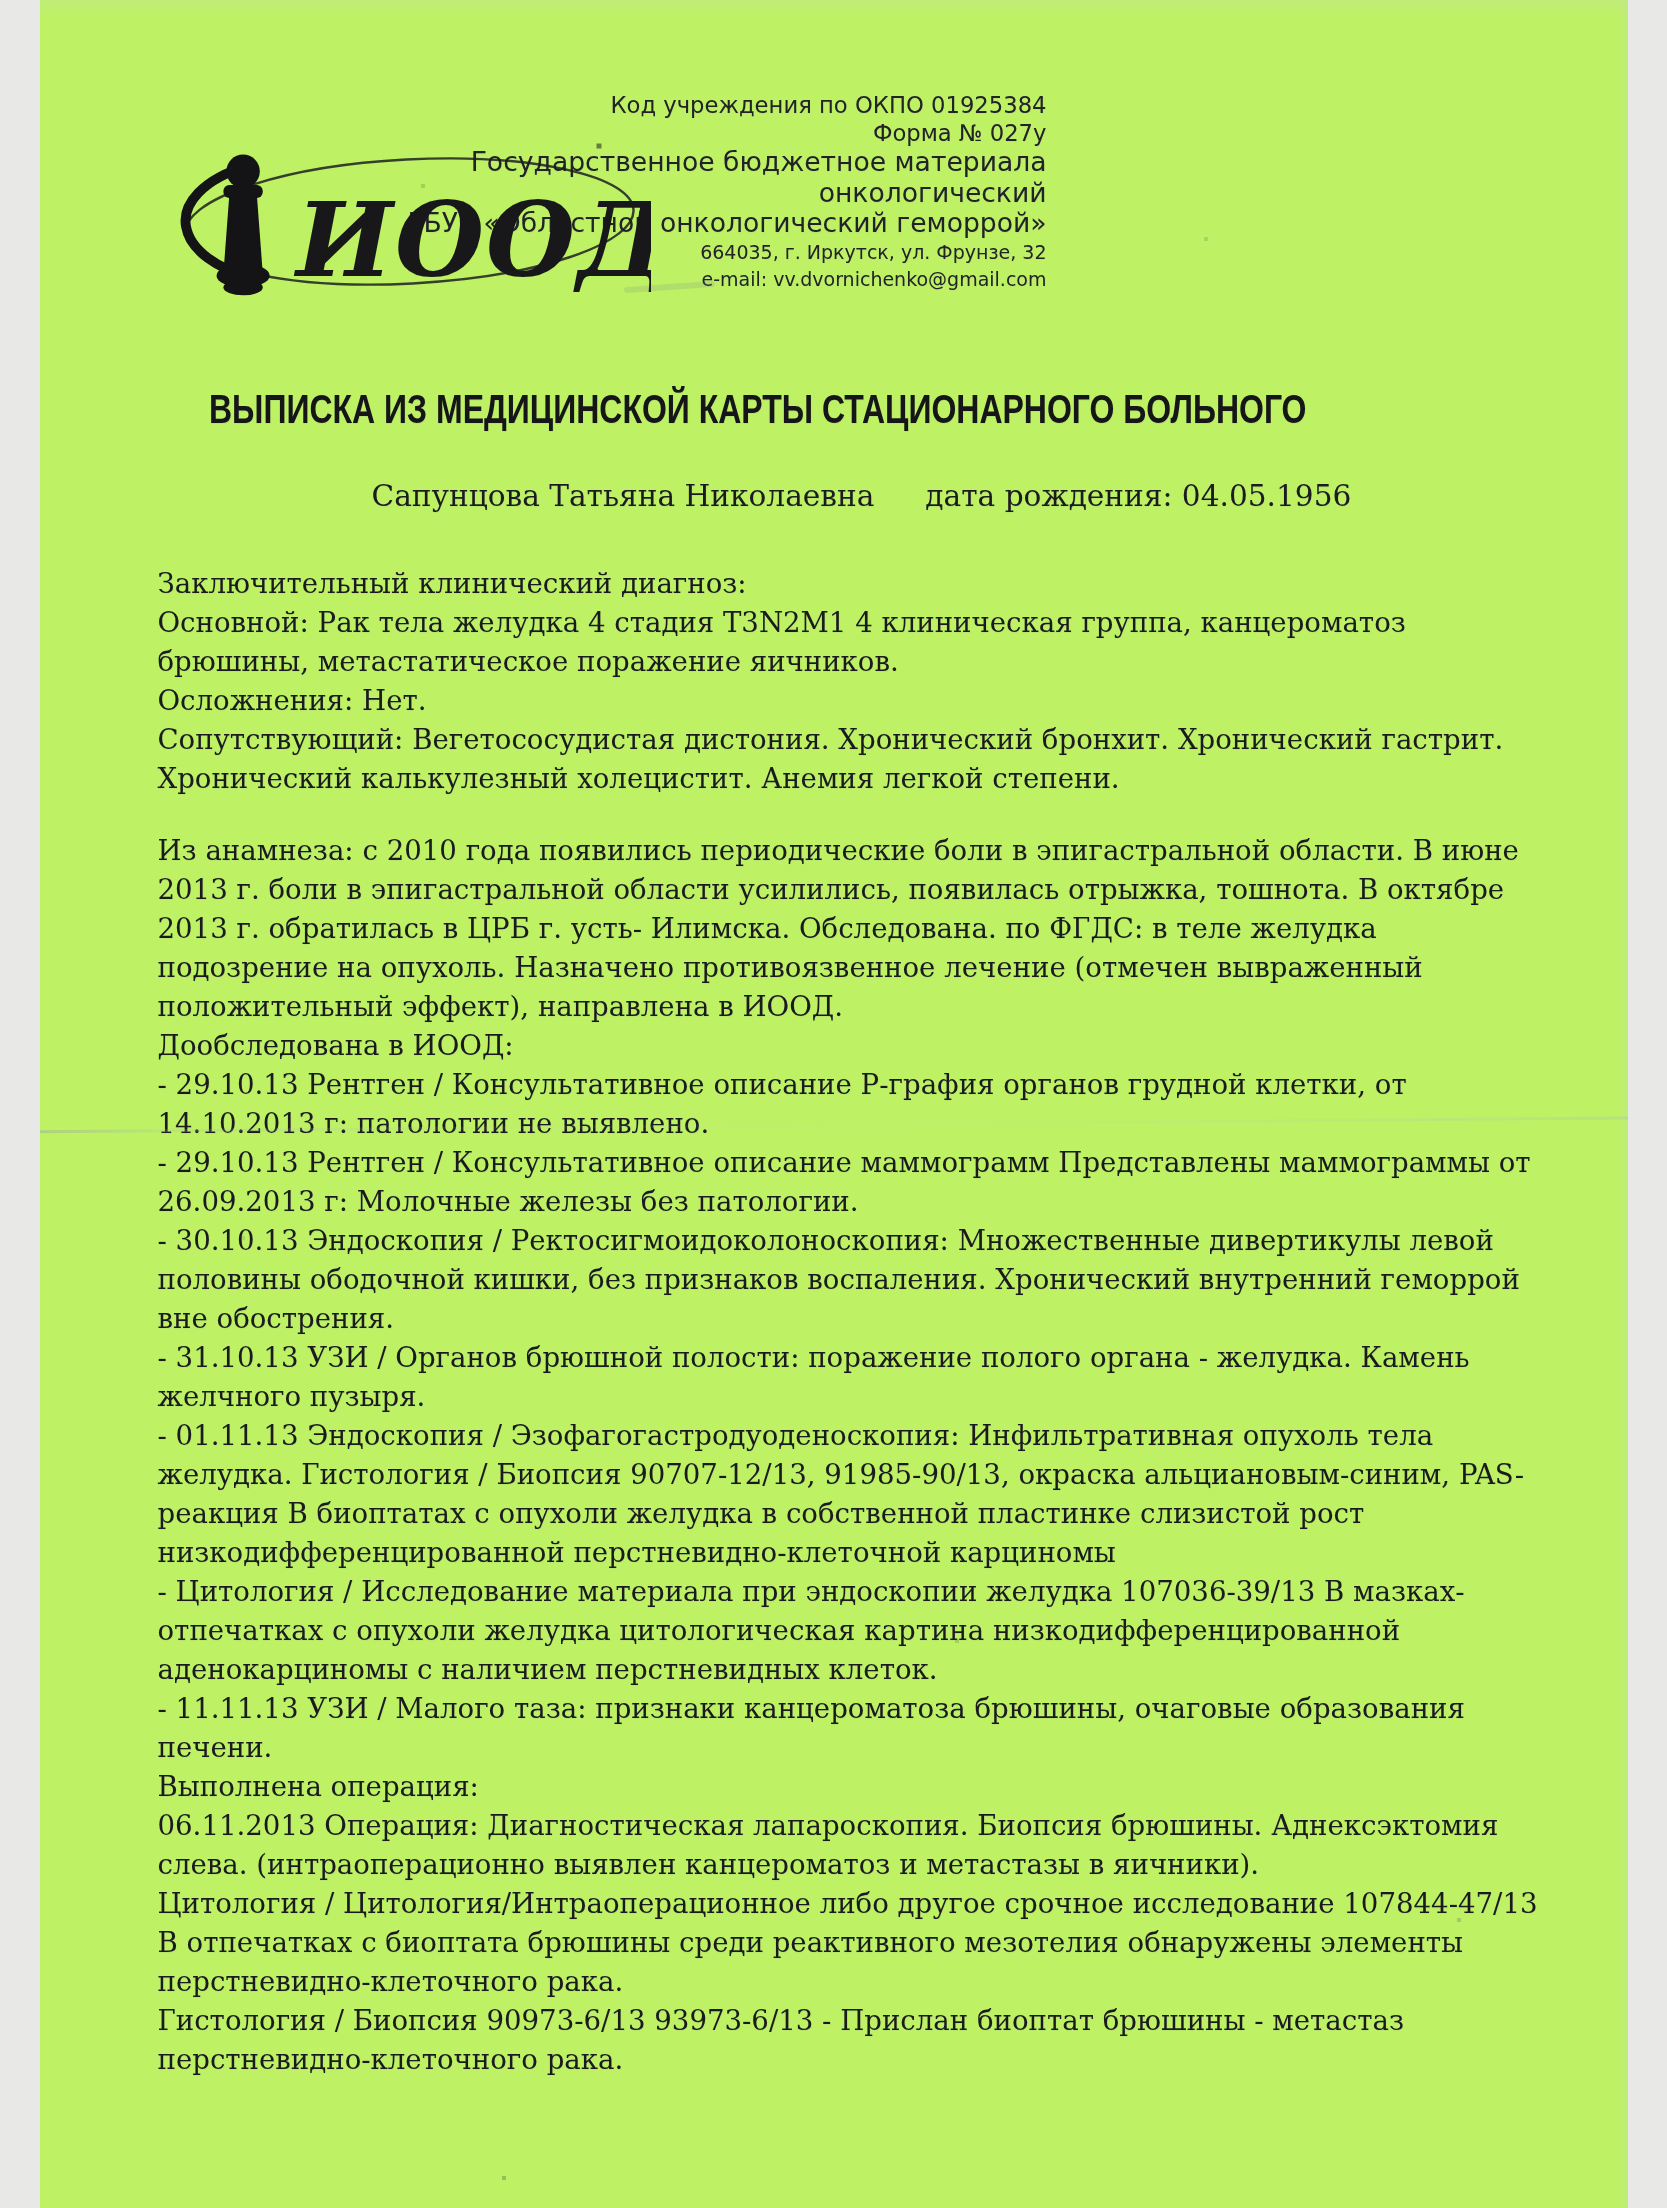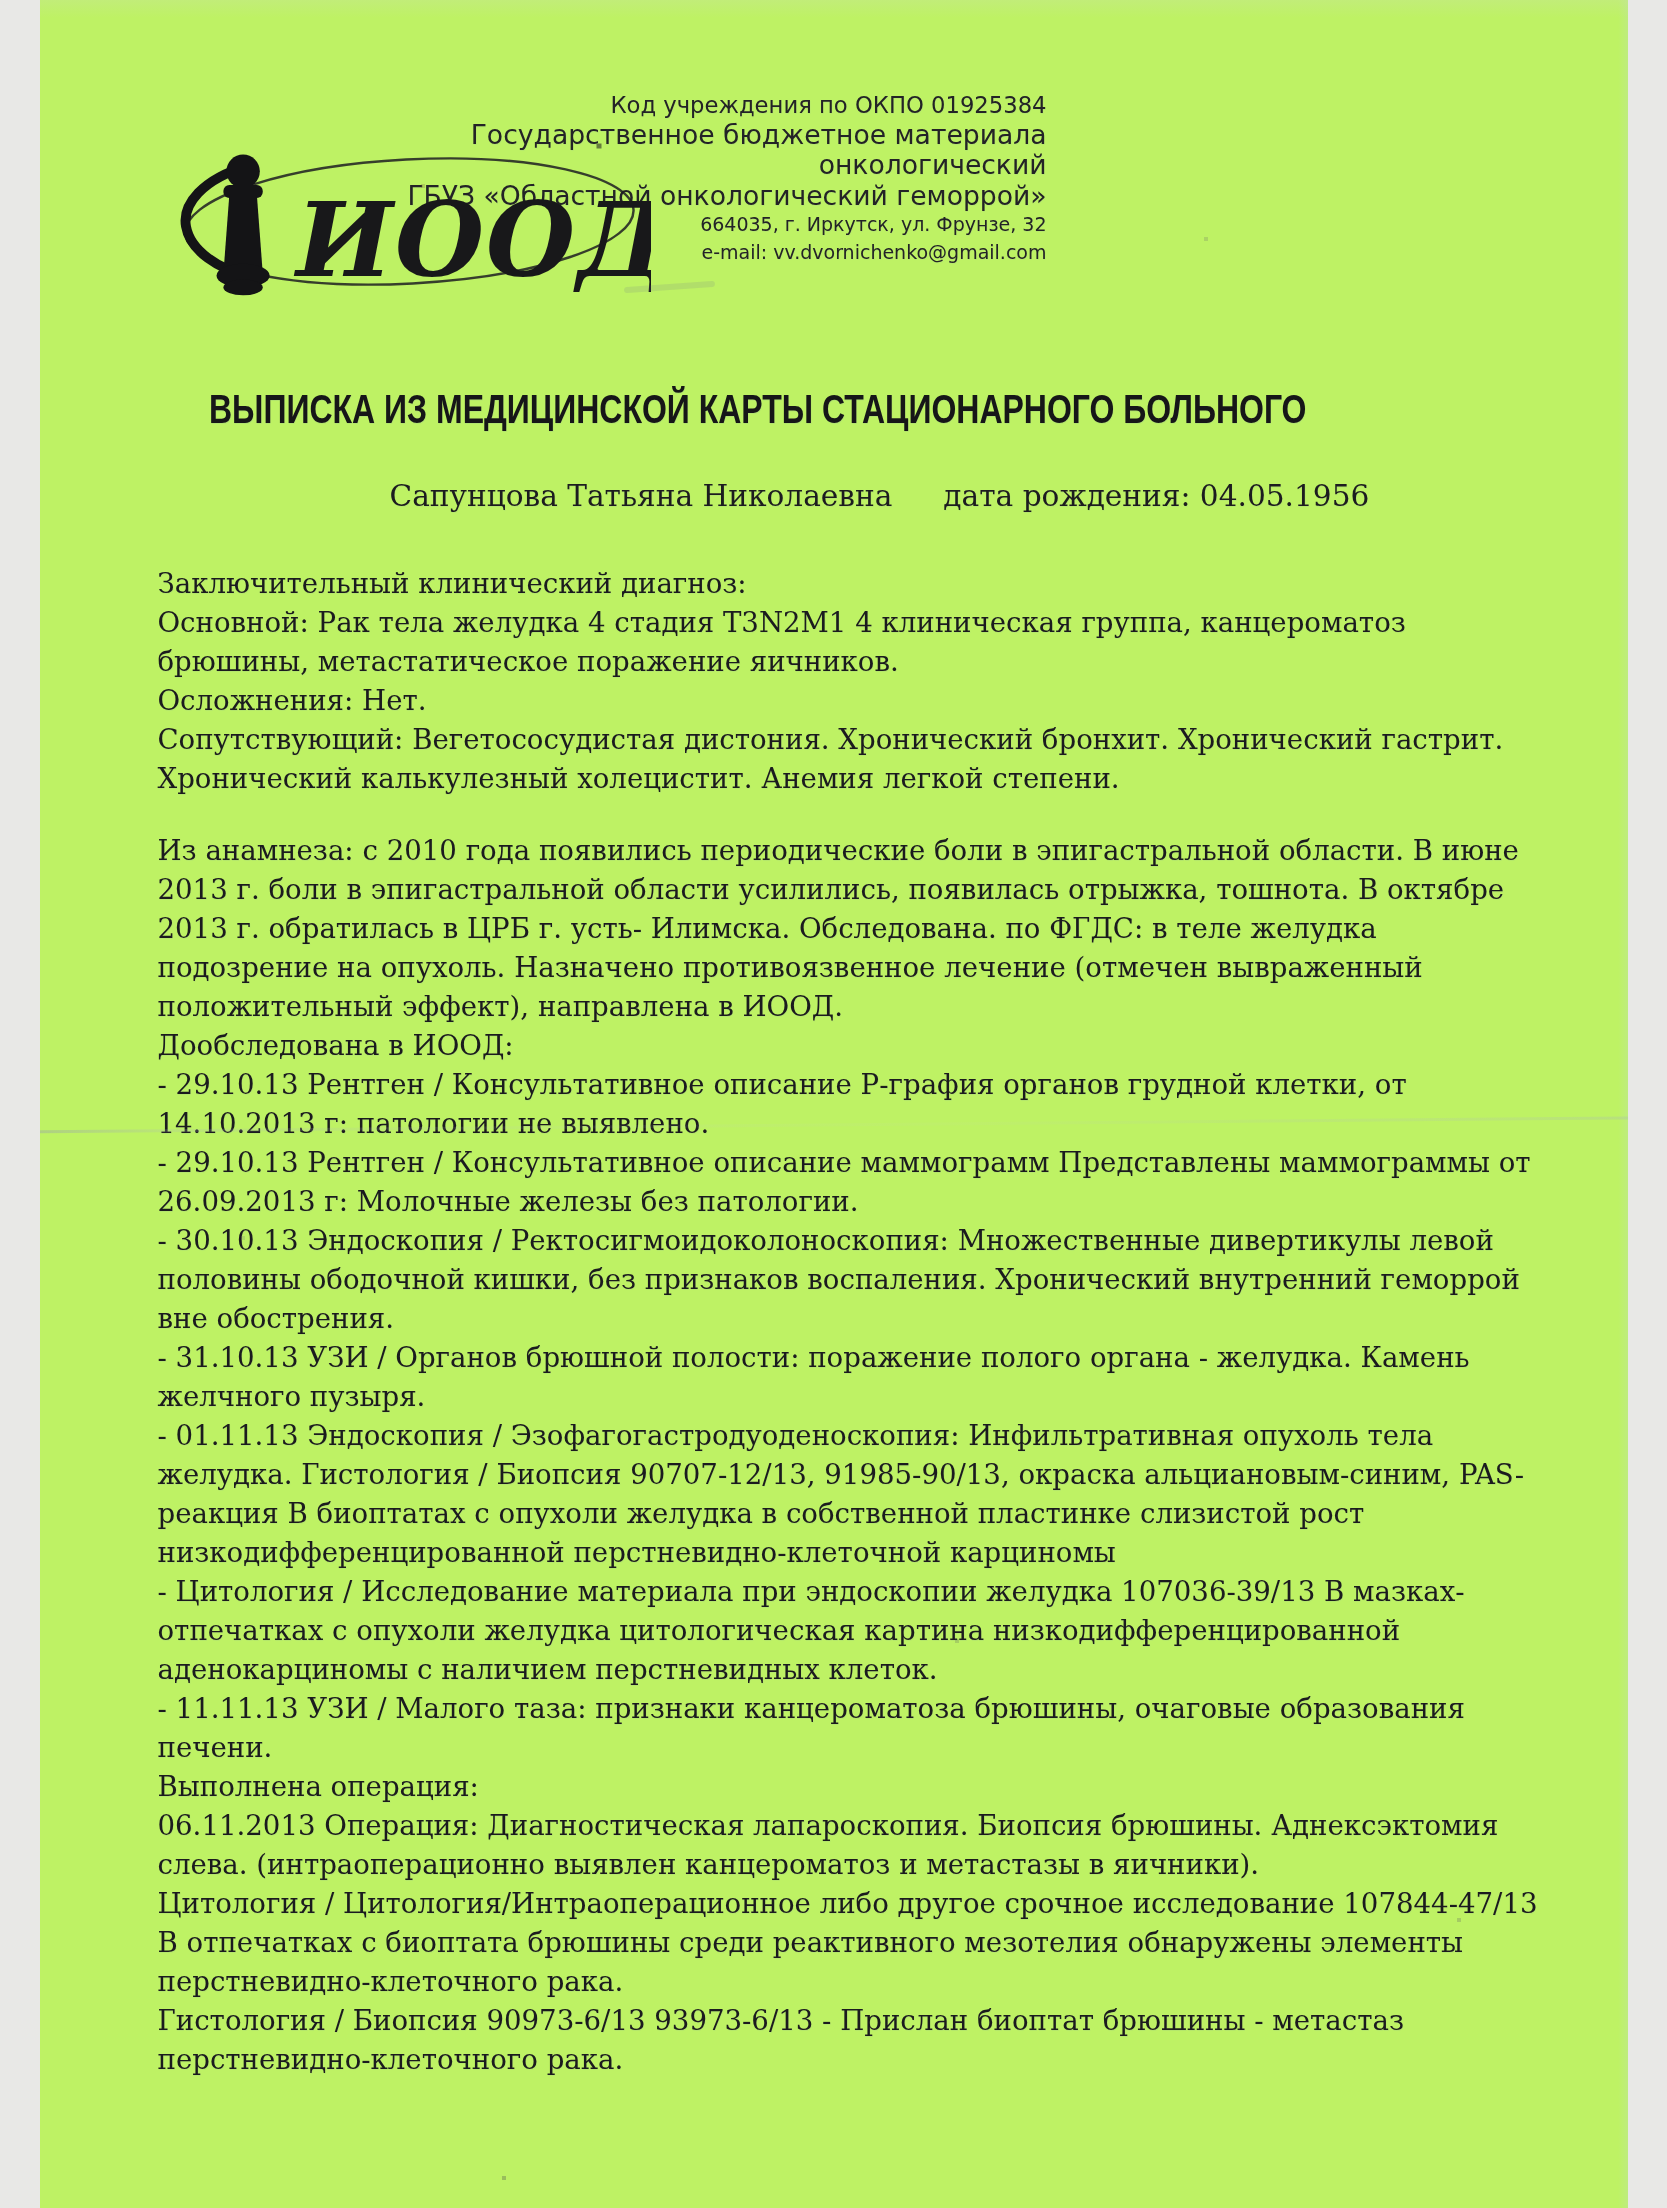--- a/index.html
+++ b/index.html
@@ -47,21 +47,21 @@
     font-family:"Liberation Sans","DejaVu Sans",sans-serif;
     font-size:40px;font-weight:bold;letter-spacing:0px;
     color:#161618;
     white-space:nowrap;
     transform:scaleX(0.80);transform-origin:left top;
     text-shadow:0.5px 1px 0 rgba(100,130,200,0.12);
   }
 
   
   .patient{
-    position:absolute;left:350px;top:479px;
+    position:absolute;left:332px;top:479px;
     font-family:"DejaVu Serif","Liberation Serif",serif;
     font-size:29.6px;color:#1c1c1f;white-space:nowrap;
     text-shadow:0.5px 0.5px 0 rgba(110,140,200,0.10);
   }
   .patient .dob{margin-left:51px;}
 
   
   .doc-body{
     position:absolute;left:118px;top:564px;width:1340px;
     font-family:"DejaVu Serif","Liberation Serif",serif;
@@ -106,20 +106,21 @@
     pointer-events:none;
   }
 </style>
 </head>
 <body>
 
 <div class="page">
 
   <div class="hb">
     <div class="h-small">Код учреждения по ОКПО 01925384</div>
+    <div class="h-small">Форма № 027у</div>
     <div class="h-org">Государственное бюджетное материала</div>
     <div class="h-org">онкологический</div>
     <div class="h-org">ГБУЗ «Областной онкологический геморрой»</div>
     <div class="h-contact">664035, г. Иркутск, ул. Фрунзе, 32</div>
     <div class="h-contact">e-mail: vv.dvornichenko@gmail.com</div>
   </div>
 
   <div class="logo">
     <svg viewBox="0 0 500 190">
 

